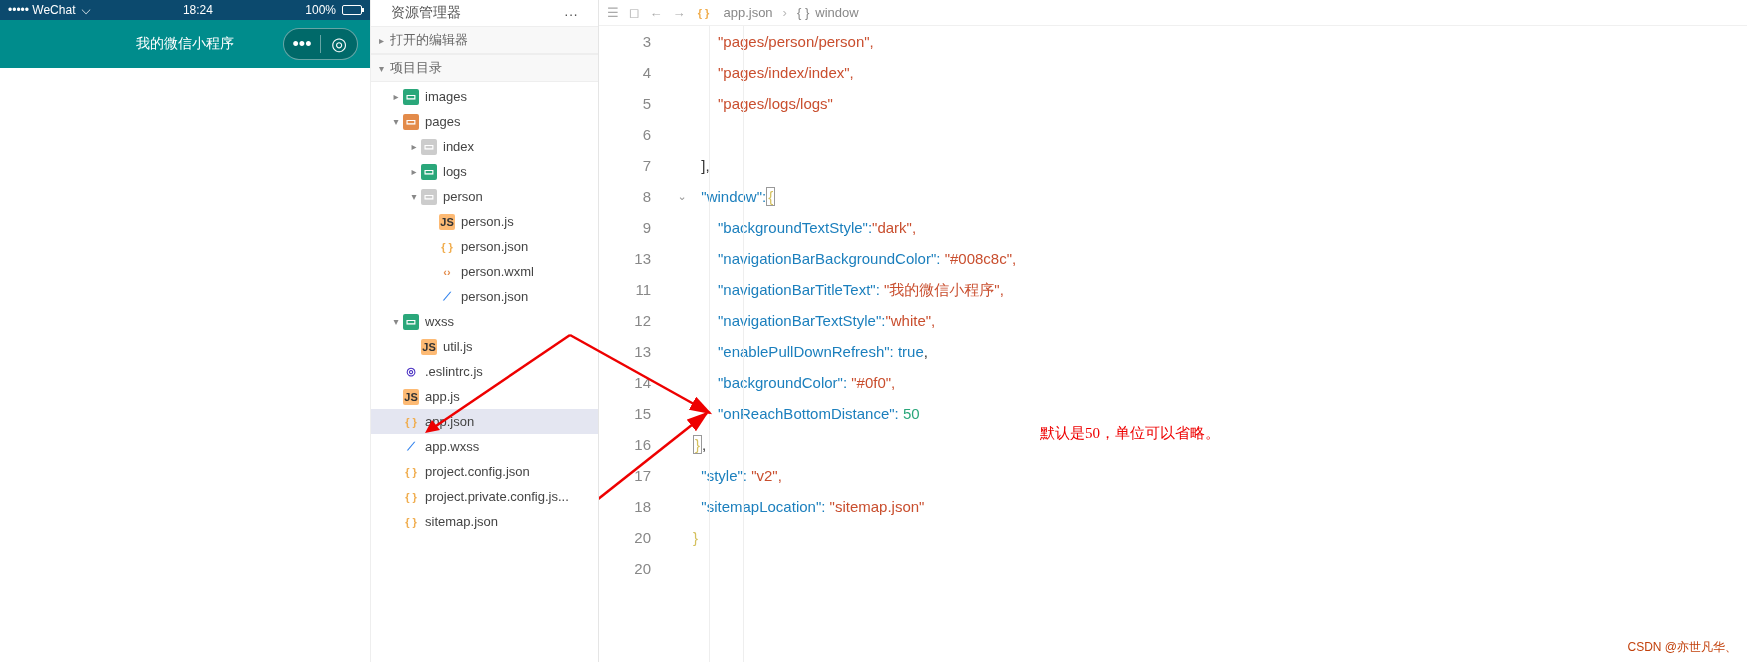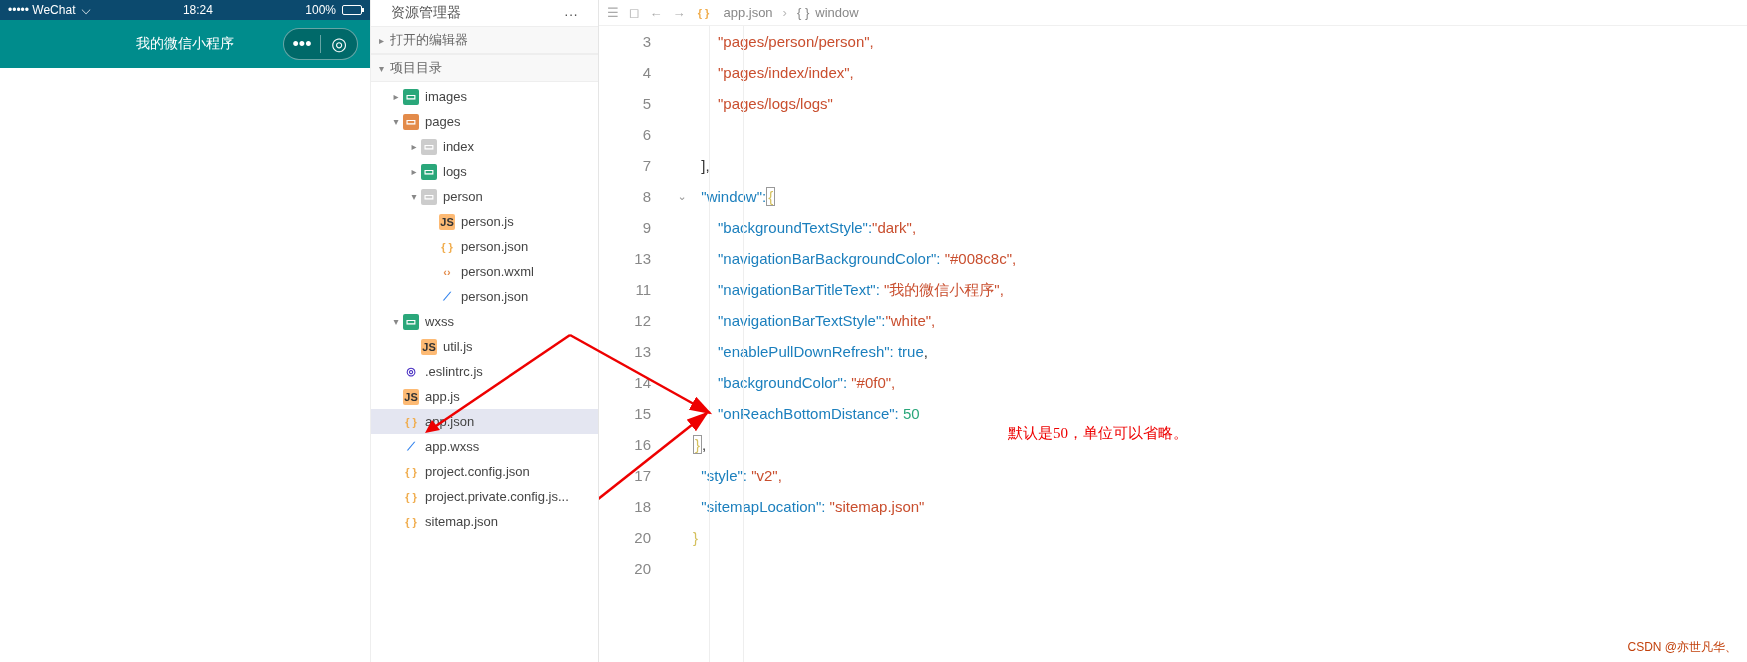--- a/index.html
+++ b/index.html
@@ -266,21 +266,21 @@
   </div>
 
   <svg class="arrow-svg" width="1148" height="662">
     <defs>
         <marker id="ah" markerWidth="10" markerHeight="10" refX="8" refY="3" orient="auto">
           <path d="M0,0 L0,6 L9,3 z" fill="#e00"></path>
         </marker>
       </defs>
     <line x1="-40" y1="530" x2="108" y2="413" stroke="#e00" stroke-width="2.5" marker-start="url(#ah)" marker-end="url(#ah)"></line>
   </svg>
-  <div class="annotation" style="left:409px; top:424px">默认是50，单位可以省略。</div>
+  <div class="annotation" style="left:441px; top:424px">默认是50，单位可以省略。</div>
   <div class="watermark">CSDN @亦世凡华、</div>
 </div>
 
 <svg style="position:absolute; left:0; top:0; pointer-events:none" width="1747" height="662">
   <defs>
       <marker id="ah2" markerWidth="10" markerHeight="10" refX="8" refY="3" orient="auto">
         <path d="M0,0 L0,6 L9,3 z" fill="#e00"></path>
       </marker>
     </defs>
   <line x1="430" y1="430" x2="570" y2="335" stroke="#e00" stroke-width="2.5"></line>

